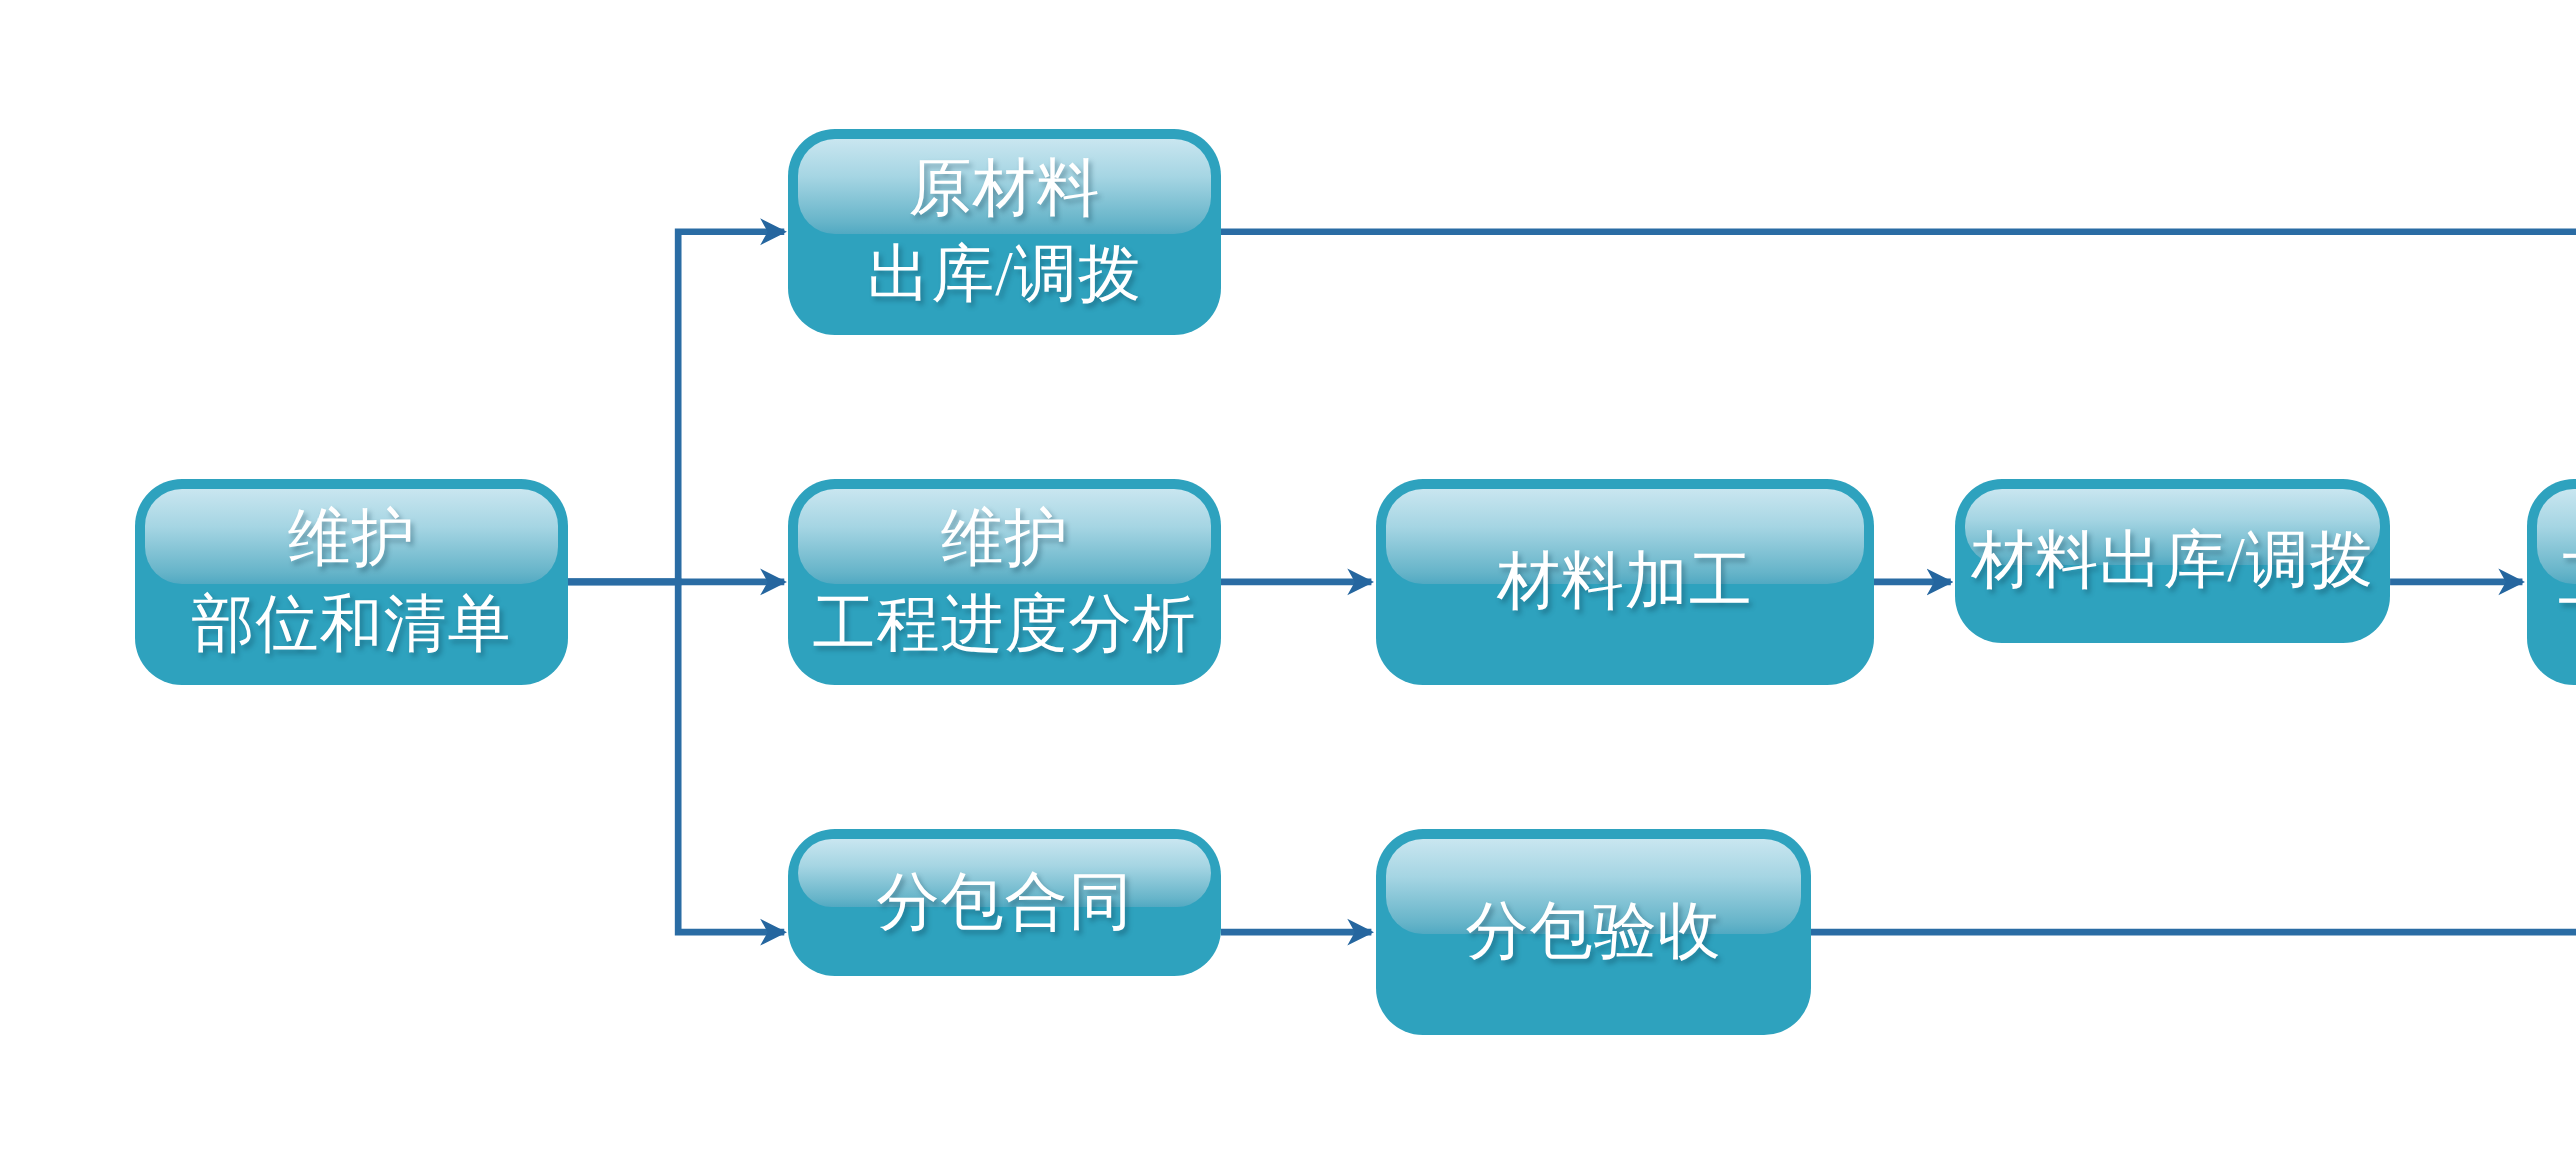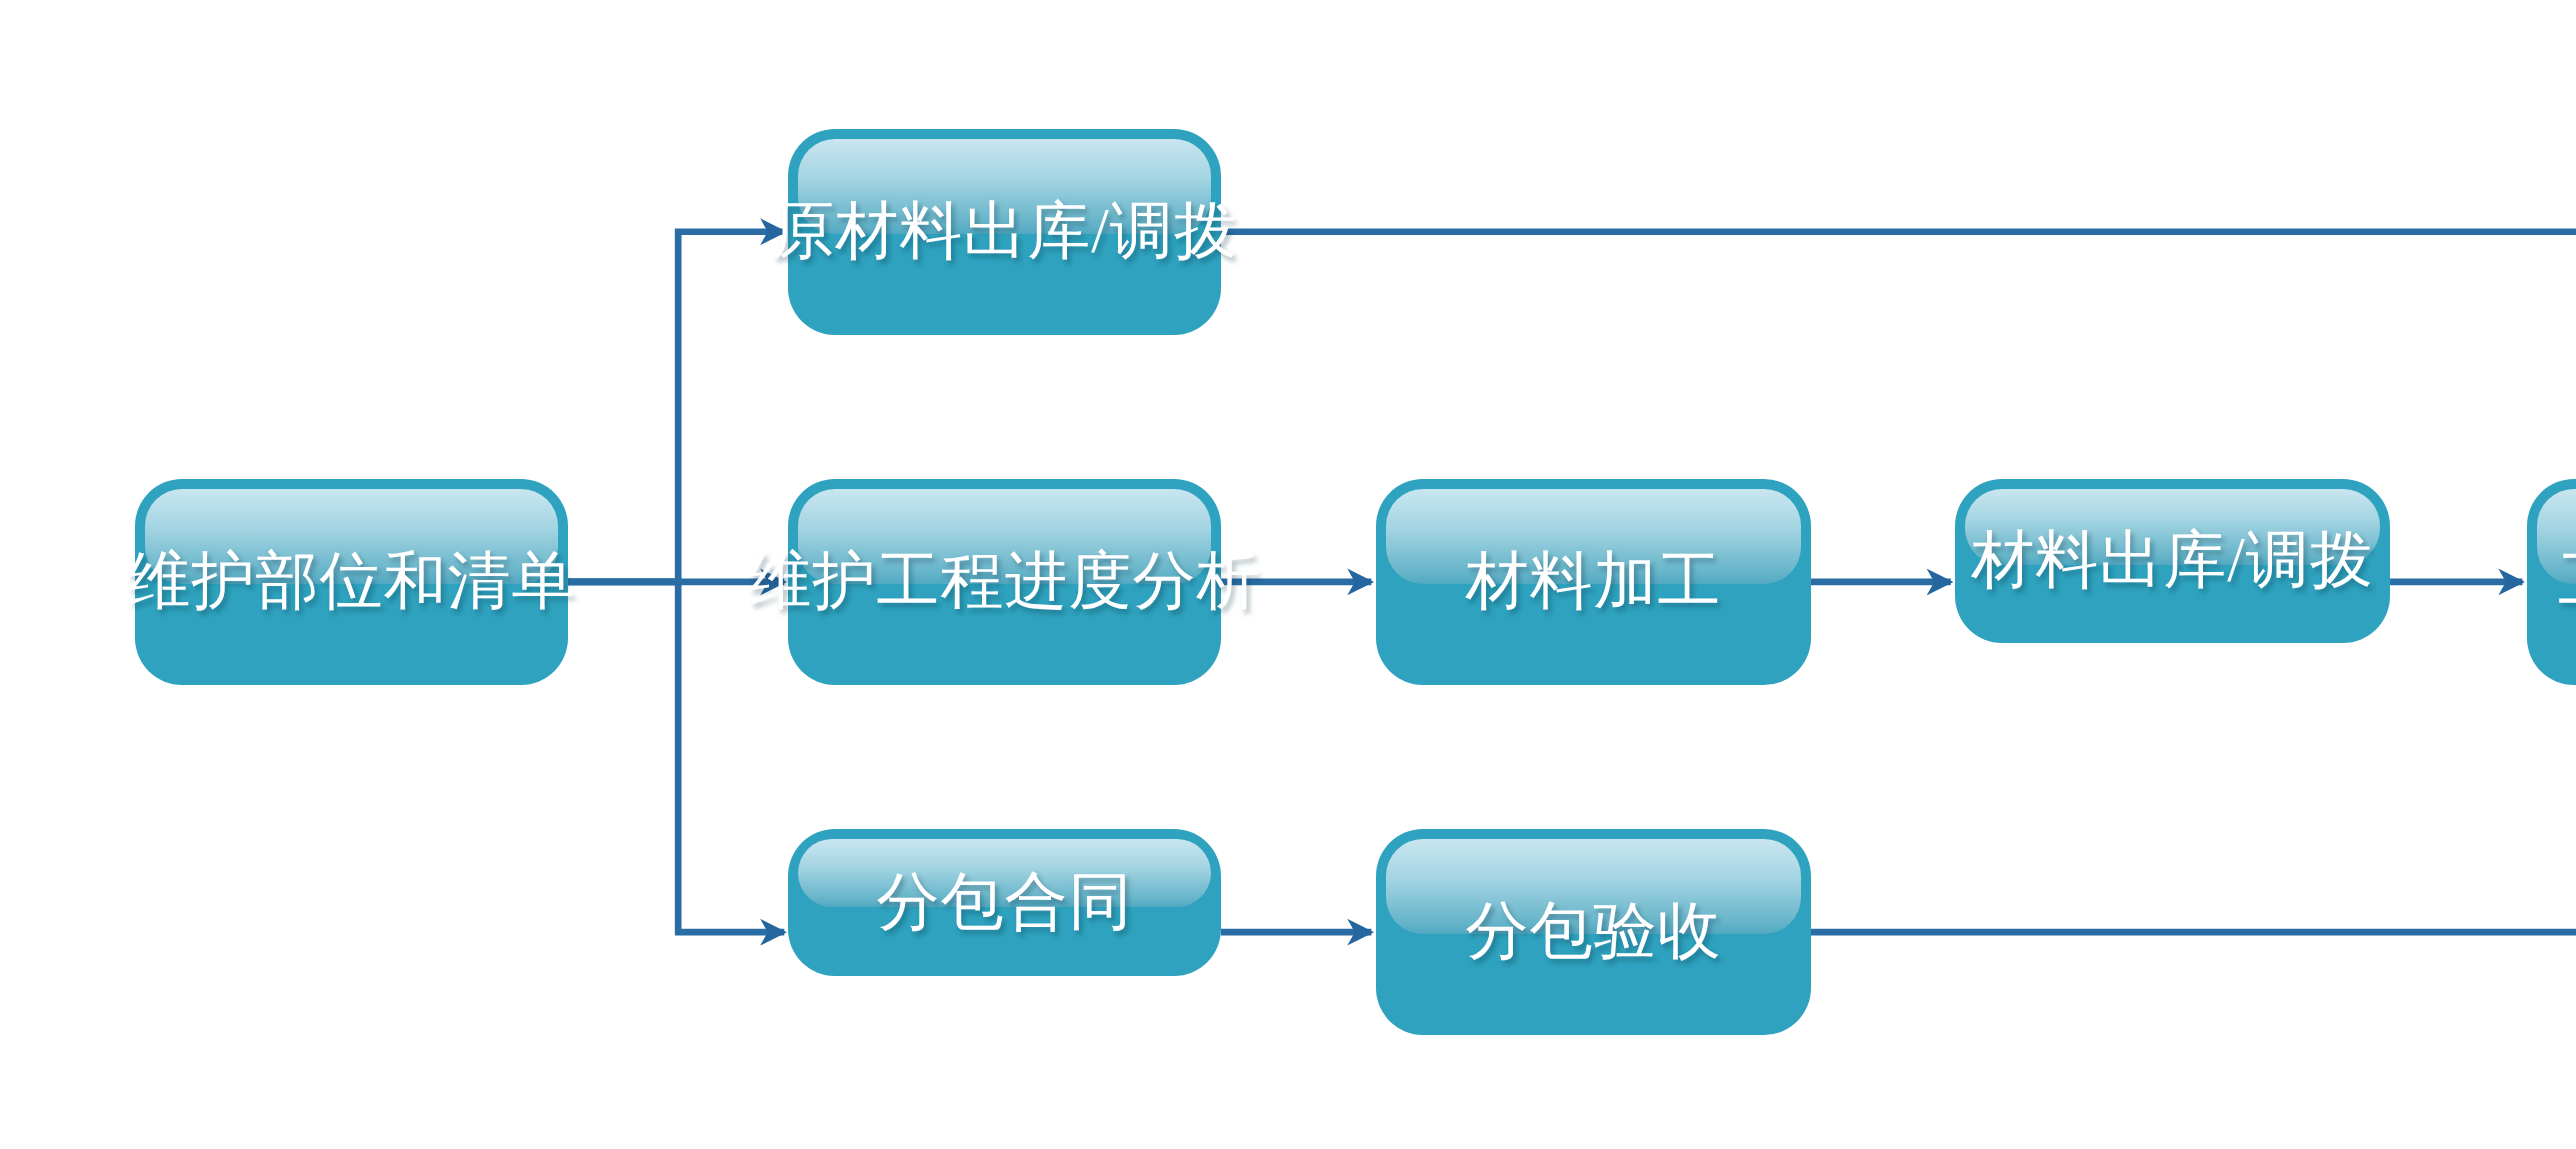--- a/index.html
+++ b/index.html
@@ -49,21 +49,21 @@
     background: linear-gradient(180deg,
       var(--node-gloss-top, #c9e6f0) 0%,
       #a5d5e3 40%,
       #66b4c9 88%,
       var(--node-gloss-bottom, #51a9c2) 100%);
   }
   .node .label {
     position: absolute;
     left: 0; top: 0; right: 0; bottom: 0;
     display: flex;
-    flex-direction: row;
+    flex-direction: column;
     align-items: center;
     justify-content: center;
     text-align: center;
     color: var(--node-text, #ffffff);
     font-size: 63px;
     line-height: 1.36;
     letter-spacing: 1px;
     text-shadow: 3.1px 3.6px 5.2px rgba(10, 50, 70, 0.35);
     white-space: nowrap;
   }
@@ -104,21 +104,21 @@
       <span class="line">出库/调拨</span>
     </span>
   </div>
       <div class="node" style="left: 788px; top: 479px; width: 433px; height: 206px;">
     <span class="gloss"></span>
     <span class="label">
       <span class="line">维护</span>
       <span class="line">工程进度分析</span>
     </span>
   </div>
-      <div class="node" style="left: 1376px; top: 479px; width: 435px; height: 206px;">
+      <div class="node" style="left: 1376px; top: 479px; width: 498px; height: 206px;">
     <span class="gloss"></span>
     <span class="label">
       <span class="line">材料加工</span>
 
     </span>
   </div>
       <div class="node" style="left: 1955px; top: 479px; width: 435px; height: 164px;">
     <span class="gloss"></span>
     <span class="label">
       <span class="line">材料出库/调拨</span>

